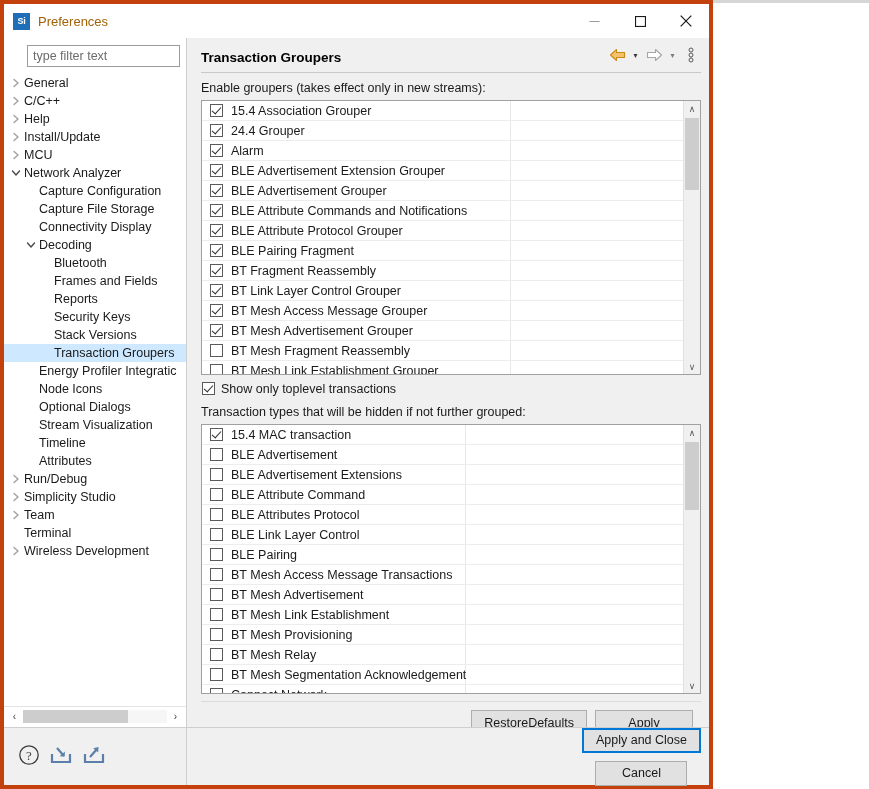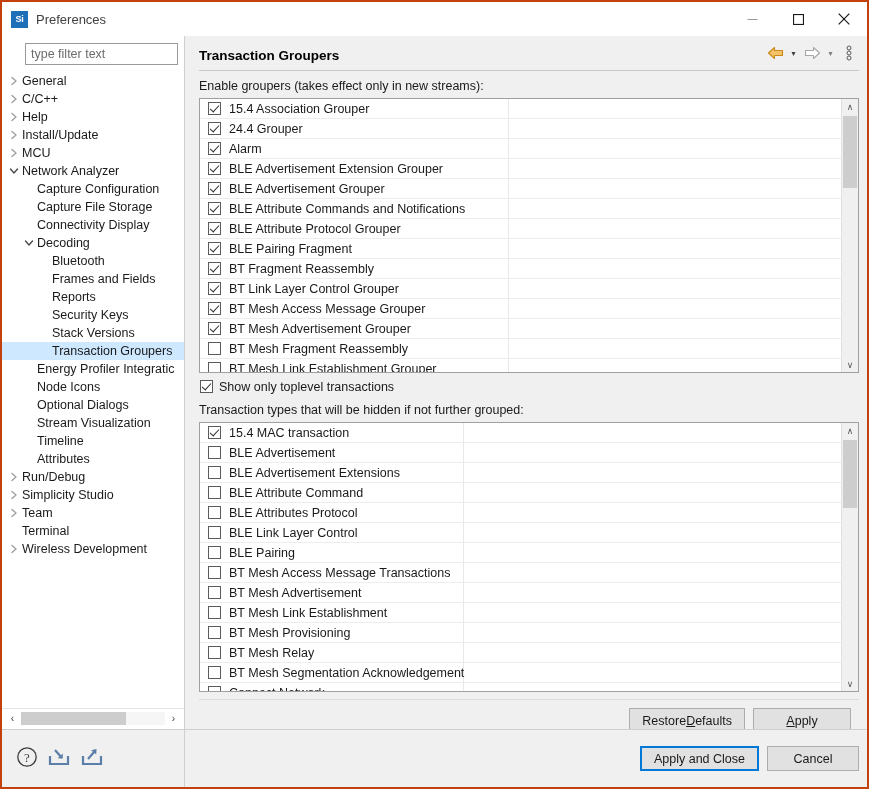--- a/index.html
+++ b/index.html
@@ -14,23 +14,23 @@
     font-size: 12.5px;
     color: #1a1a1a;
     overflow: hidden;
     position: relative;
   }
 
   
   #window {
     position: absolute;
     left: 0; top: 0;
-    width: 869px; height: 789px;
+    width: 713px; height: 789px;
     background: #f0f0f0;
-    border: 2px solid #c2410c;
+    border: 4px solid #c2410c;
     box-sizing: border-box;
     display: flex;
     flex-direction: column;
   }
 
   
   #titlebar {
     height: 34px;
     background: #ffffff;
     display: flex;
@@ -50,21 +50,21 @@
     color: #fff;
     font-size: 9px;
     font-weight: bold;
     display: flex;
     align-items: center;
     justify-content: center;
     letter-spacing: -0.3px;
   }
   #title-text {
     font-size: 13px;
-    color: #404040;
+    color: #a16207;
   }
   #win-controls {
     position: absolute;
     right: 0; top: 0;
     height: 34px;
     display: flex;
   }
   .win-btn {
     width: 46px; height: 34px;
     display: flex;
@@ -353,20 +353,21 @@
     display: flex;
     align-items: center;
     gap: 9px;
   }
   #bottom-buttons {
     position: absolute;
     right: 8px;
     display: flex;
     gap: 8px;
     align-items: center;
+    flex-direction: column;
   }
   .btn {
     height: 25px;
     min-width: 92px;
     padding: 0 12px;
     border: 1px solid #adadad;
     background: #e1e1e1;
     font-family: "Liberation Sans", sans-serif;
     font-size: 12.5px;
     color: #1a1a1a;

